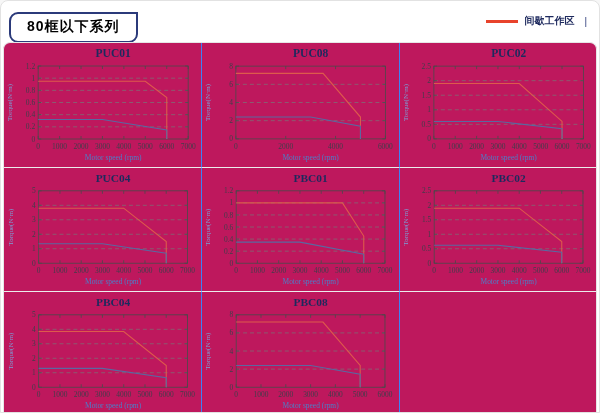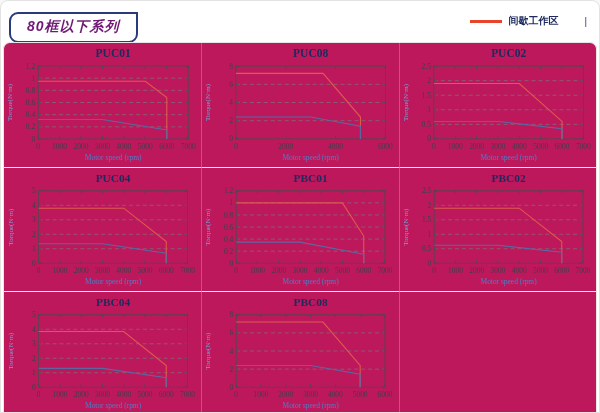--- a/index.html
+++ b/index.html
@@ -7,27 +7,26 @@
     position:relative;width:600px;height:413px;background:#ffffff;
     border:1px solid #e2e2e2;border-radius:8px 8px 0 0;overflow:hidden;
     box-sizing:border-box;
     font-family:"Liberation Sans", sans-serif;
   }
   .hdr{
     height:40px;display:flex;align-items:center;justify-content:space-between;
     padding:0 10px 0 8px;
   }
   .badge{
-    display:inline-block;color:#701a75;border:2px solid #2b3a7a;
+    display:inline-block;color:#000000;border:2px solid #2b3a7a;
     border-radius:9px 0 9px 9px;
     font-size:14px;font-weight:bold;padding:4px 16px 5px 16px;margin-top:12px;
     letter-spacing:1px;
-    font-style:italic;
   }
-  .legend{display:flex;align-items:center;gap:24px;font-size:10px;color:#1e2a5e;font-weight:bold;}
+  .legend{display:flex;align-items:center;gap:8px;font-size:10px;color:#1e2a5e;font-weight:bold;}
   .swatch{display:inline-block;width:32px;height:3px;margin-right:6px;vertical-align:middle;}
   .leg-item{display:flex;align-items:center;}
   .leg-sep{color:#2b3a7a;font-weight:normal;padding:0 2px;}
   .gridwrap{
     position:absolute;left:2px;right:2px;top:41px;bottom:0;
     border:1px solid #e6e6e6;border-bottom:none;border-radius:7px 7px 0 0;
     display:grid;grid-template-columns:1fr 1fr 1fr;grid-template-rows:124px 124px 124px;
     background:#be185d;overflow:hidden;
   }
   .cell{border-left:1px solid #3b82f6;border-top:1px solid #ececec;overflow:hidden;}

